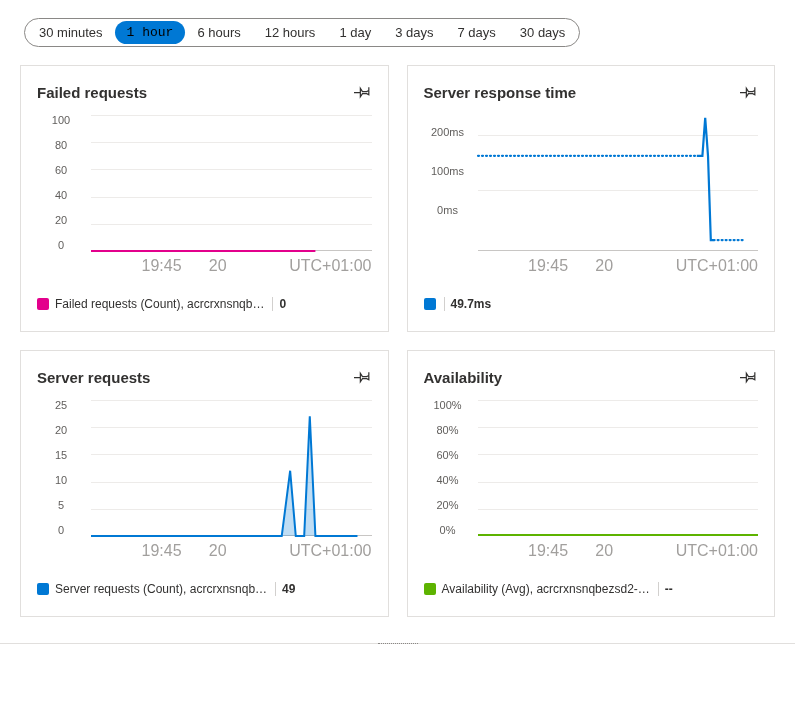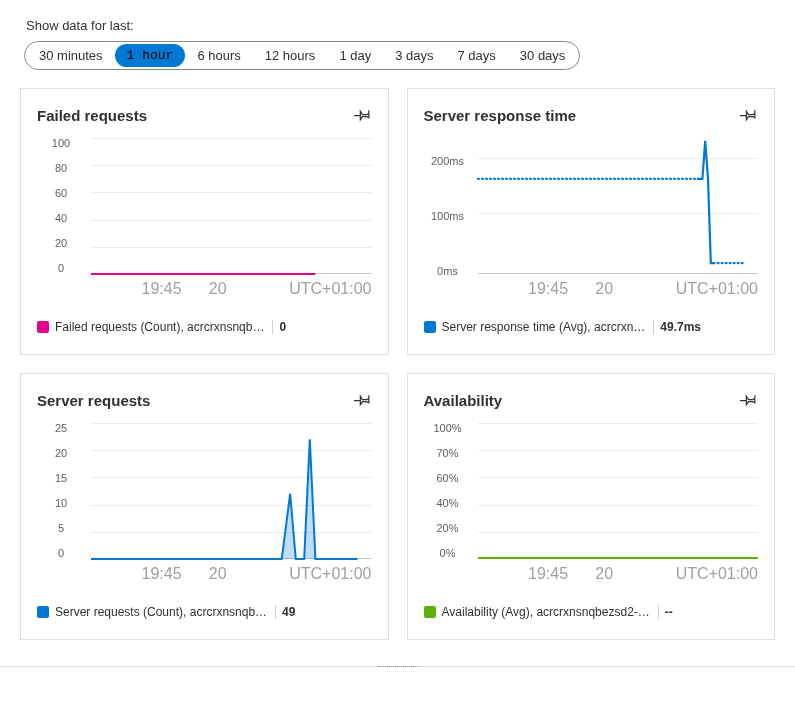--- a/index.html
+++ b/index.html
@@ -135,21 +135,20 @@
     width: 40px;
     height: 1px;
     border-top: 1px dotted #8a8886;
   }
 </style>
 </head>
 <body>
 
 <div class="page">
 
-  <div class="filter-label">Show data for last:</div>
 
   <div class="time-pills">
     <div class="pill">30 minutes</div>
     <div class="pill active">1 hour</div>
     <div class="pill">6 hours</div>
     <div class="pill">12 hours</div>
     <div class="pill">1 day</div>
     <div class="pill">3 days</div>
     <div class="pill">7 days</div>
     <div class="pill">30 days</div>
@@ -202,21 +201,21 @@
     <div class="card">
       <div class="card-header">
         <div class="card-title">Server response time</div>
         <span class="pin-icon">
           <svg width="18" height="18" viewBox="0 0 24 24" fill="none" stroke="currentColor" stroke-width="1.6">
             <path d="M14 3l7 7-3 1-4 4 1 5-4-4-6 6 6-6-4-4 5 1 4-4 1-3z" transform="rotate(45 12 12)"></path>
           </svg>
         </span>
       </div>
       <div class="chart-zone">
-        <div class="y-labels" style="justify-content:flex-start; gap:44px; top:18px;">
+        <div class="y-labels" style="justify-content:flex-start; gap:28px; top:12px;">
           <span>200ms</span>
           <span>100ms</span>
           <span>0ms</span>
         </div>
         <div class="plot">
           <div class="gridline" style="top:15%"></div>
           <div class="gridline" style="top:55%"></div>
           <div class="baseline"></div>
           <svg viewBox="0 0 100 100" preserveAspectRatio="none">
             <line x1="0" y1="30" x2="78" y2="30" stroke="#0078d4" stroke-width="2.2" stroke-dasharray="1 3" stroke-linecap="round" vector-effect="non-scaling-stroke"></line>
@@ -225,21 +224,20 @@
           </svg>
         </div>
         <div class="x-labels">
           <span class="xl" style="left:18%">19:45</span>
           <span class="xl" style="left:42%">20</span>
           <span class="tz">UTC+01:00</span>
         </div>
       </div>
       <div class="legend">
         <span class="swatch" style="background:#0078d4"></span>
-        <span class="legend-text">Server response time (Avg), acrcrxn…</span>
         <span class="legend-value">49.7ms</span>
       </div>
     </div>
 
     <div class="card">
       <div class="card-header">
         <div class="card-title">Server requests</div>
         <span class="pin-icon">
           <svg width="18" height="18" viewBox="0 0 24 24" fill="none" stroke="currentColor" stroke-width="1.6">
             <path d="M14 3l7 7-3 1-4 4 1 5-4-4-6 6 6-6-4-4 5 1 4-4 1-3z" transform="rotate(45 12 12)"></path>
@@ -284,21 +282,21 @@
         <div class="card-title">Availability</div>
         <span class="pin-icon">
           <svg width="18" height="18" viewBox="0 0 24 24" fill="none" stroke="currentColor" stroke-width="1.6">
             <path d="M14 3l7 7-3 1-4 4 1 5-4-4-6 6 6-6-4-4 5 1 4-4 1-3z" transform="rotate(45 12 12)"></path>
           </svg>
         </span>
       </div>
       <div class="chart-zone">
         <div class="y-labels">
           <span>100%</span>
-          <span>70%</span>
+          <span>80%</span>
           <span>60%</span>
           <span>40%</span>
           <span>20%</span>
           <span>0%</span>
         </div>
         <div class="plot">
           <div class="gridline" style="top:0%"></div>
           <div class="gridline" style="top:20%"></div>
           <div class="gridline" style="top:40%"></div>
           <div class="gridline" style="top:60%"></div>

